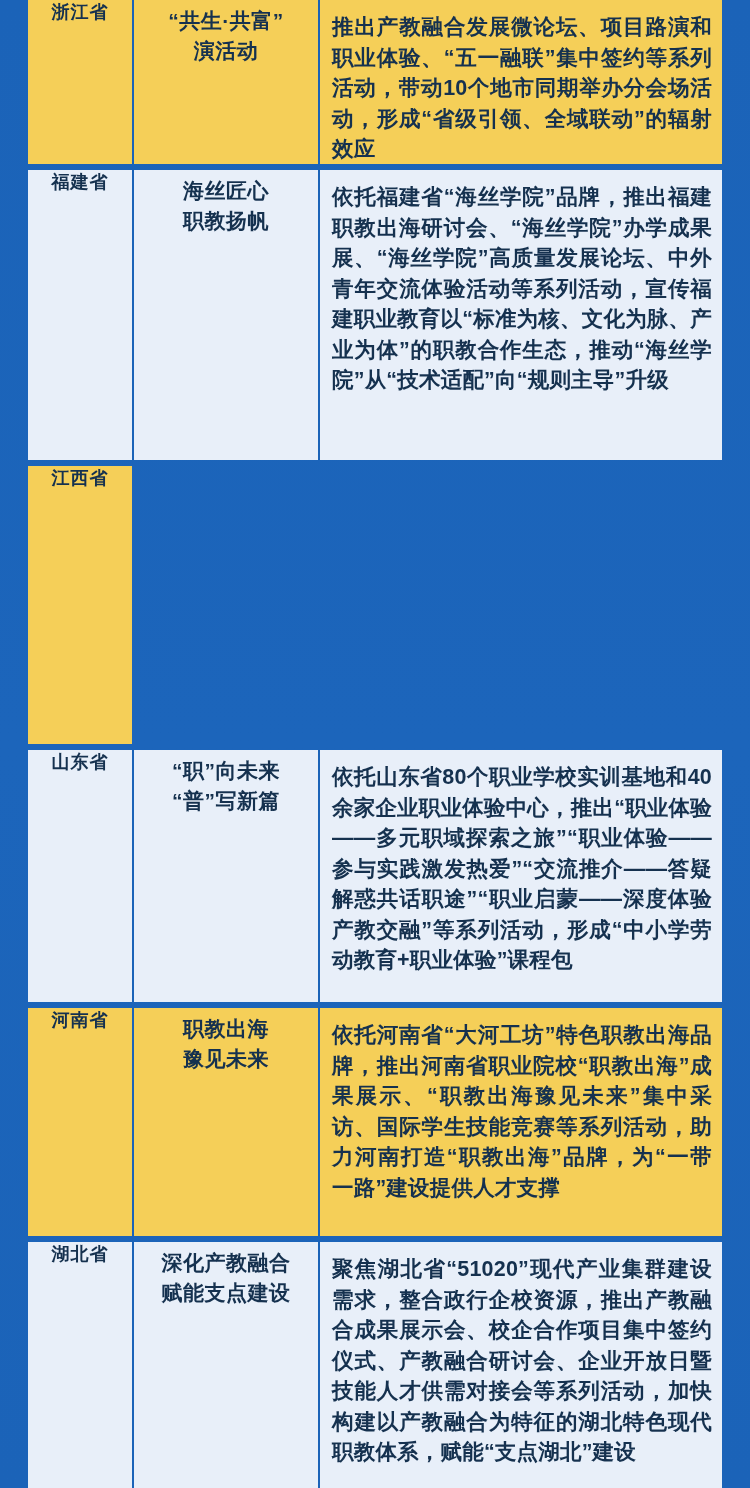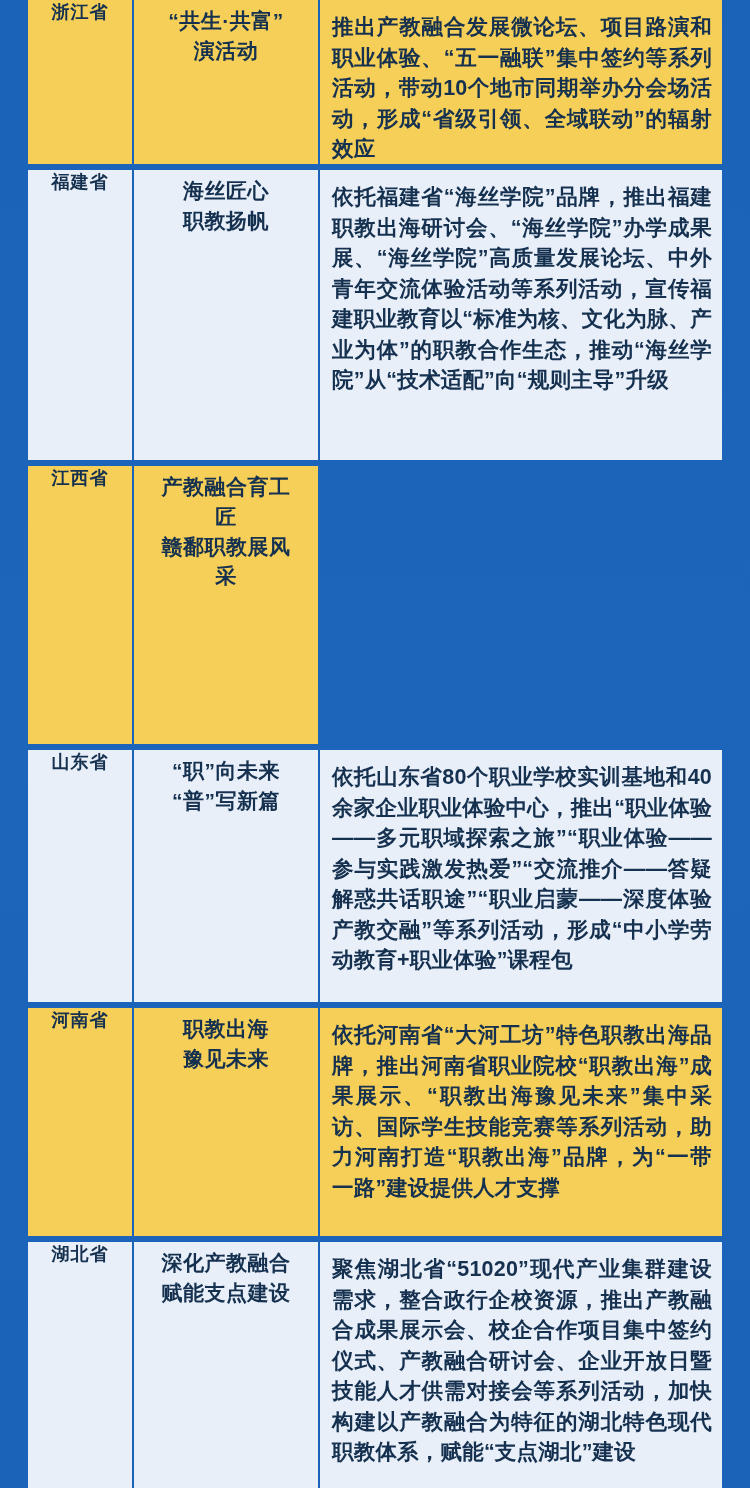--- a/index.html
+++ b/index.html
@@ -101,26 +101,20 @@
             <div>海丝匠心</div>
             <div>职教扬帆</div>
           </span>
         </div>
         <div class="cell c-desc">
           <span>依托福建省“海丝学院”品牌，推出福建职教出海研讨会、“海丝学院”办学成果展、“海丝学院”高质量发展论坛、中外青年交流体验活动等系列活动，宣传福建职业教育以“标准为核、文化为脉、产业为体”的职教合作生态，推动“海丝学院”从“技术适配”向“规则主导”升级</span>
         </div>
       </div>
       <div class="row gold" style="height: 278px;">
         <div class="cell c-prov">江西省</div>
-        <div class="cell c-title">
-          <span>
-            <div>产教融合育工匠</div>
-            <div>赣鄱职教展风采</div>
-          </span>
-        </div>
       </div>
       <div class="row pale" style="height: 252px;">
         <div class="cell c-prov">山东省</div>
         <div class="cell c-title">
           <span>
             <div>“职”向未来</div>
             <div>“普”写新篇</div>
           </span>
         </div>
         <div class="cell c-desc">

